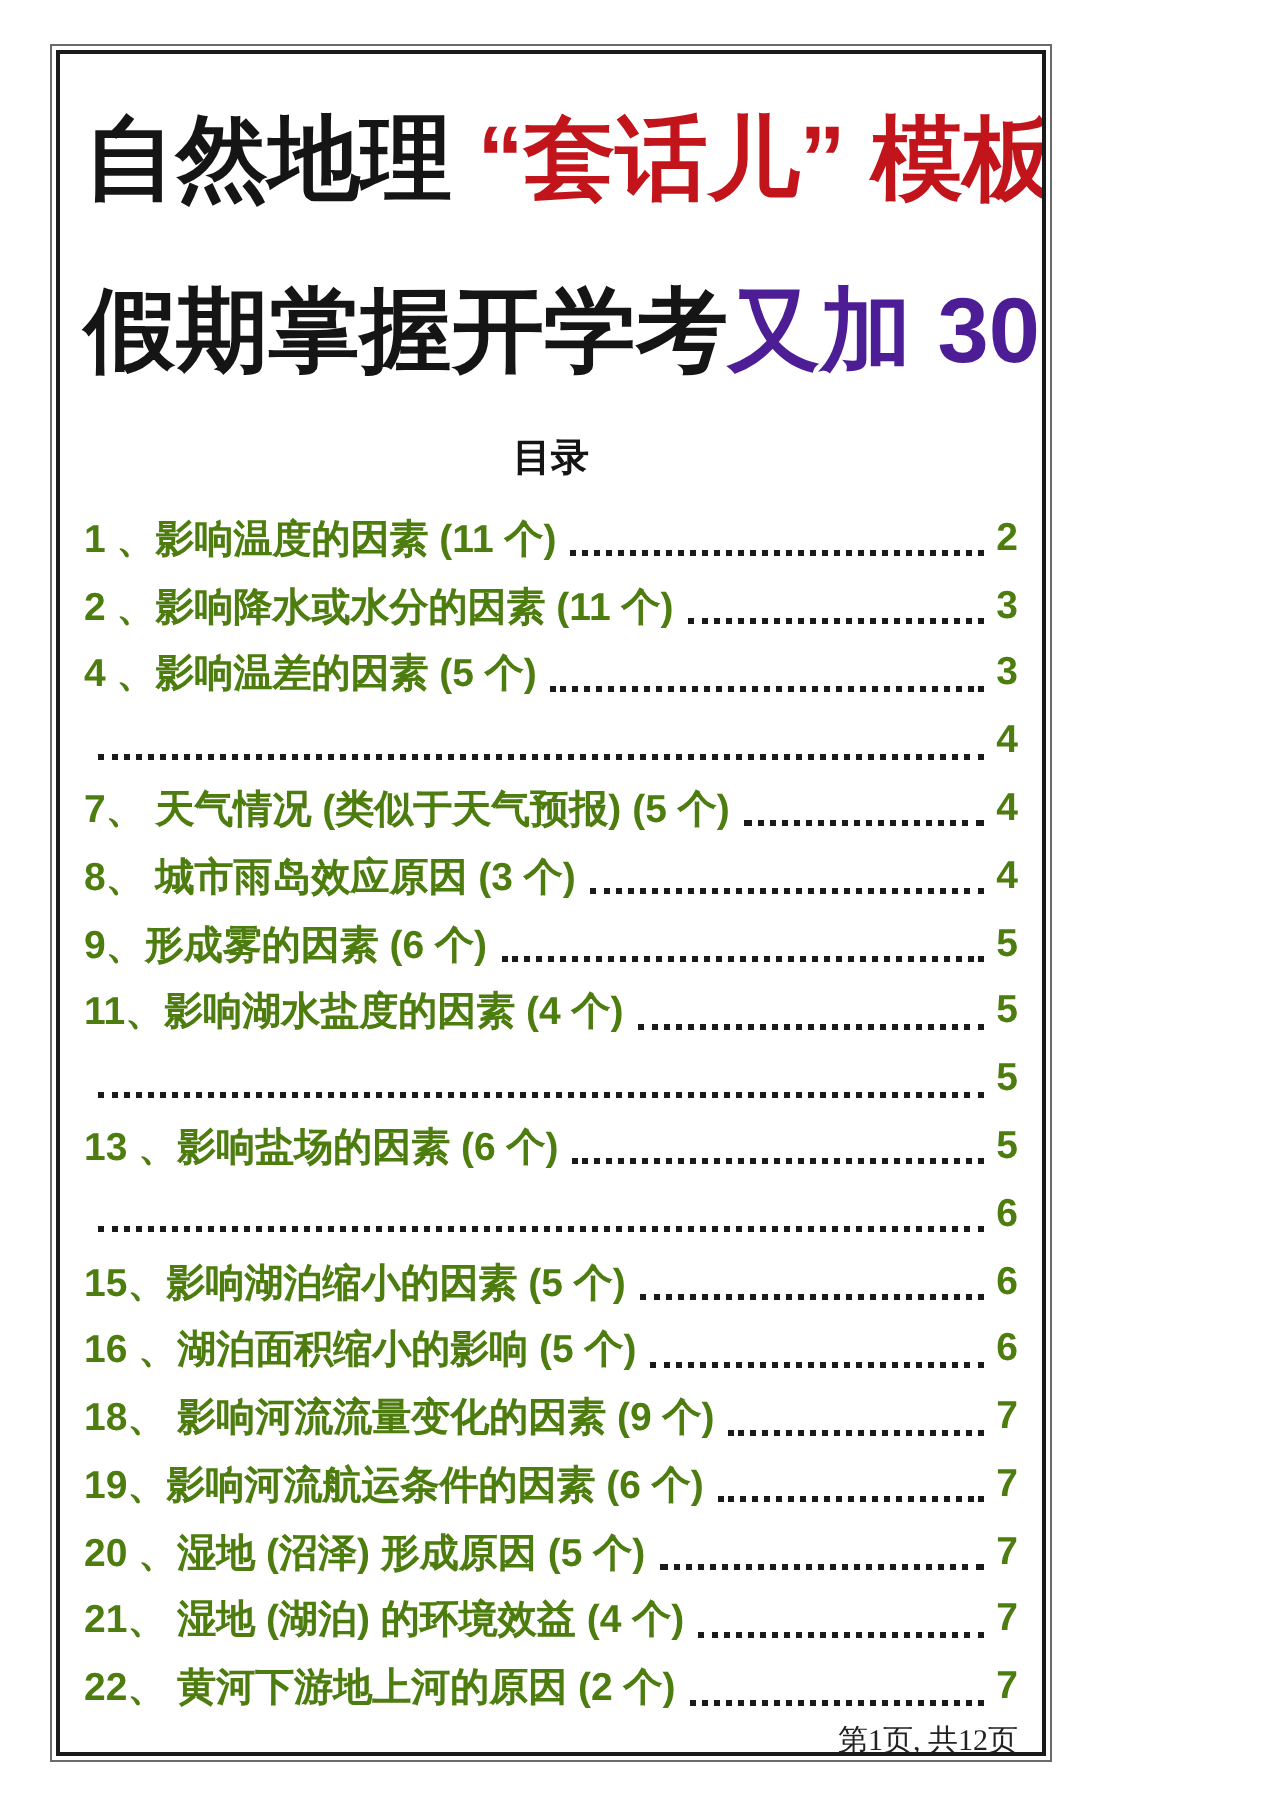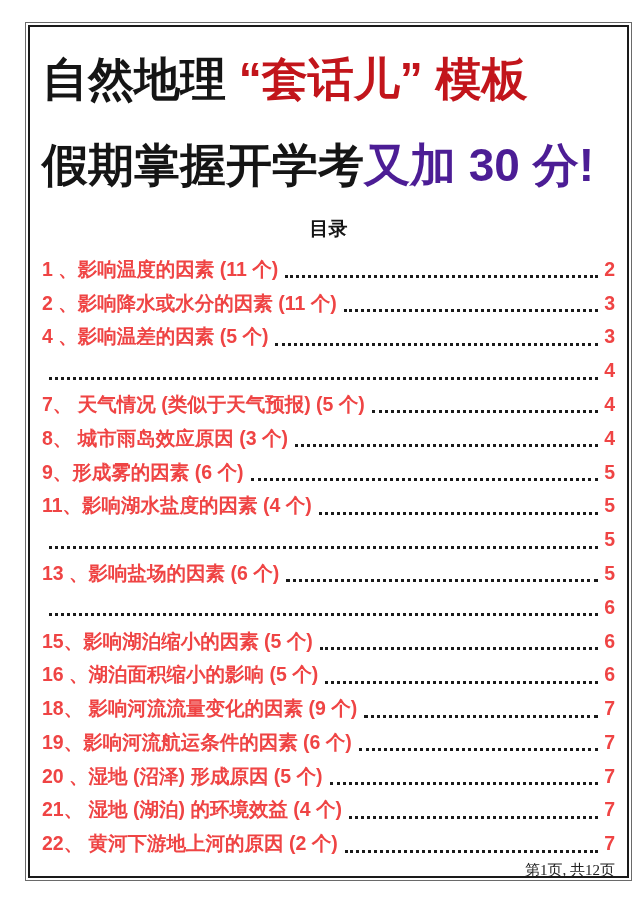--- a/index.html
+++ b/index.html
@@ -9,21 +9,21 @@
     width: 640px;
     height: 905px;
     font-family: "Liberation Sans", sans-serif;
     position: relative;
     overflow: hidden;
   }
   .page-frame-outer {
     position: absolute;
     left: 25px;
     top: 22px;
-    width: 607px;
+    width: 501px;
     height: 859px;
     border: 1px solid #6a6a6a;
     padding: 2px;
     box-sizing: border-box;
     background: #ffffff;
   }
   .page-frame-inner {
     border: 2px solid #1a1a1a;
     height: 100%;
     box-sizing: border-box;
@@ -52,21 +52,21 @@
   }
   .toc-list {
     margin-top: 10px;
   }
   .toc-row {
     display: flex;
     align-items: center;
     height: 33.8px;
     font-size: 19.5px;
     font-weight: bold;
-    color: #ef4444;
+    color: #4d7c0f;
     white-space: nowrap;
   }
   .toc-label {
     flex: 0 0 auto;
   }
   .toc-leader {
     flex: 1 1 auto;
     height: 15px;
     border-bottom: 3px dotted #1a1a1a;
     margin-left: 7px;

